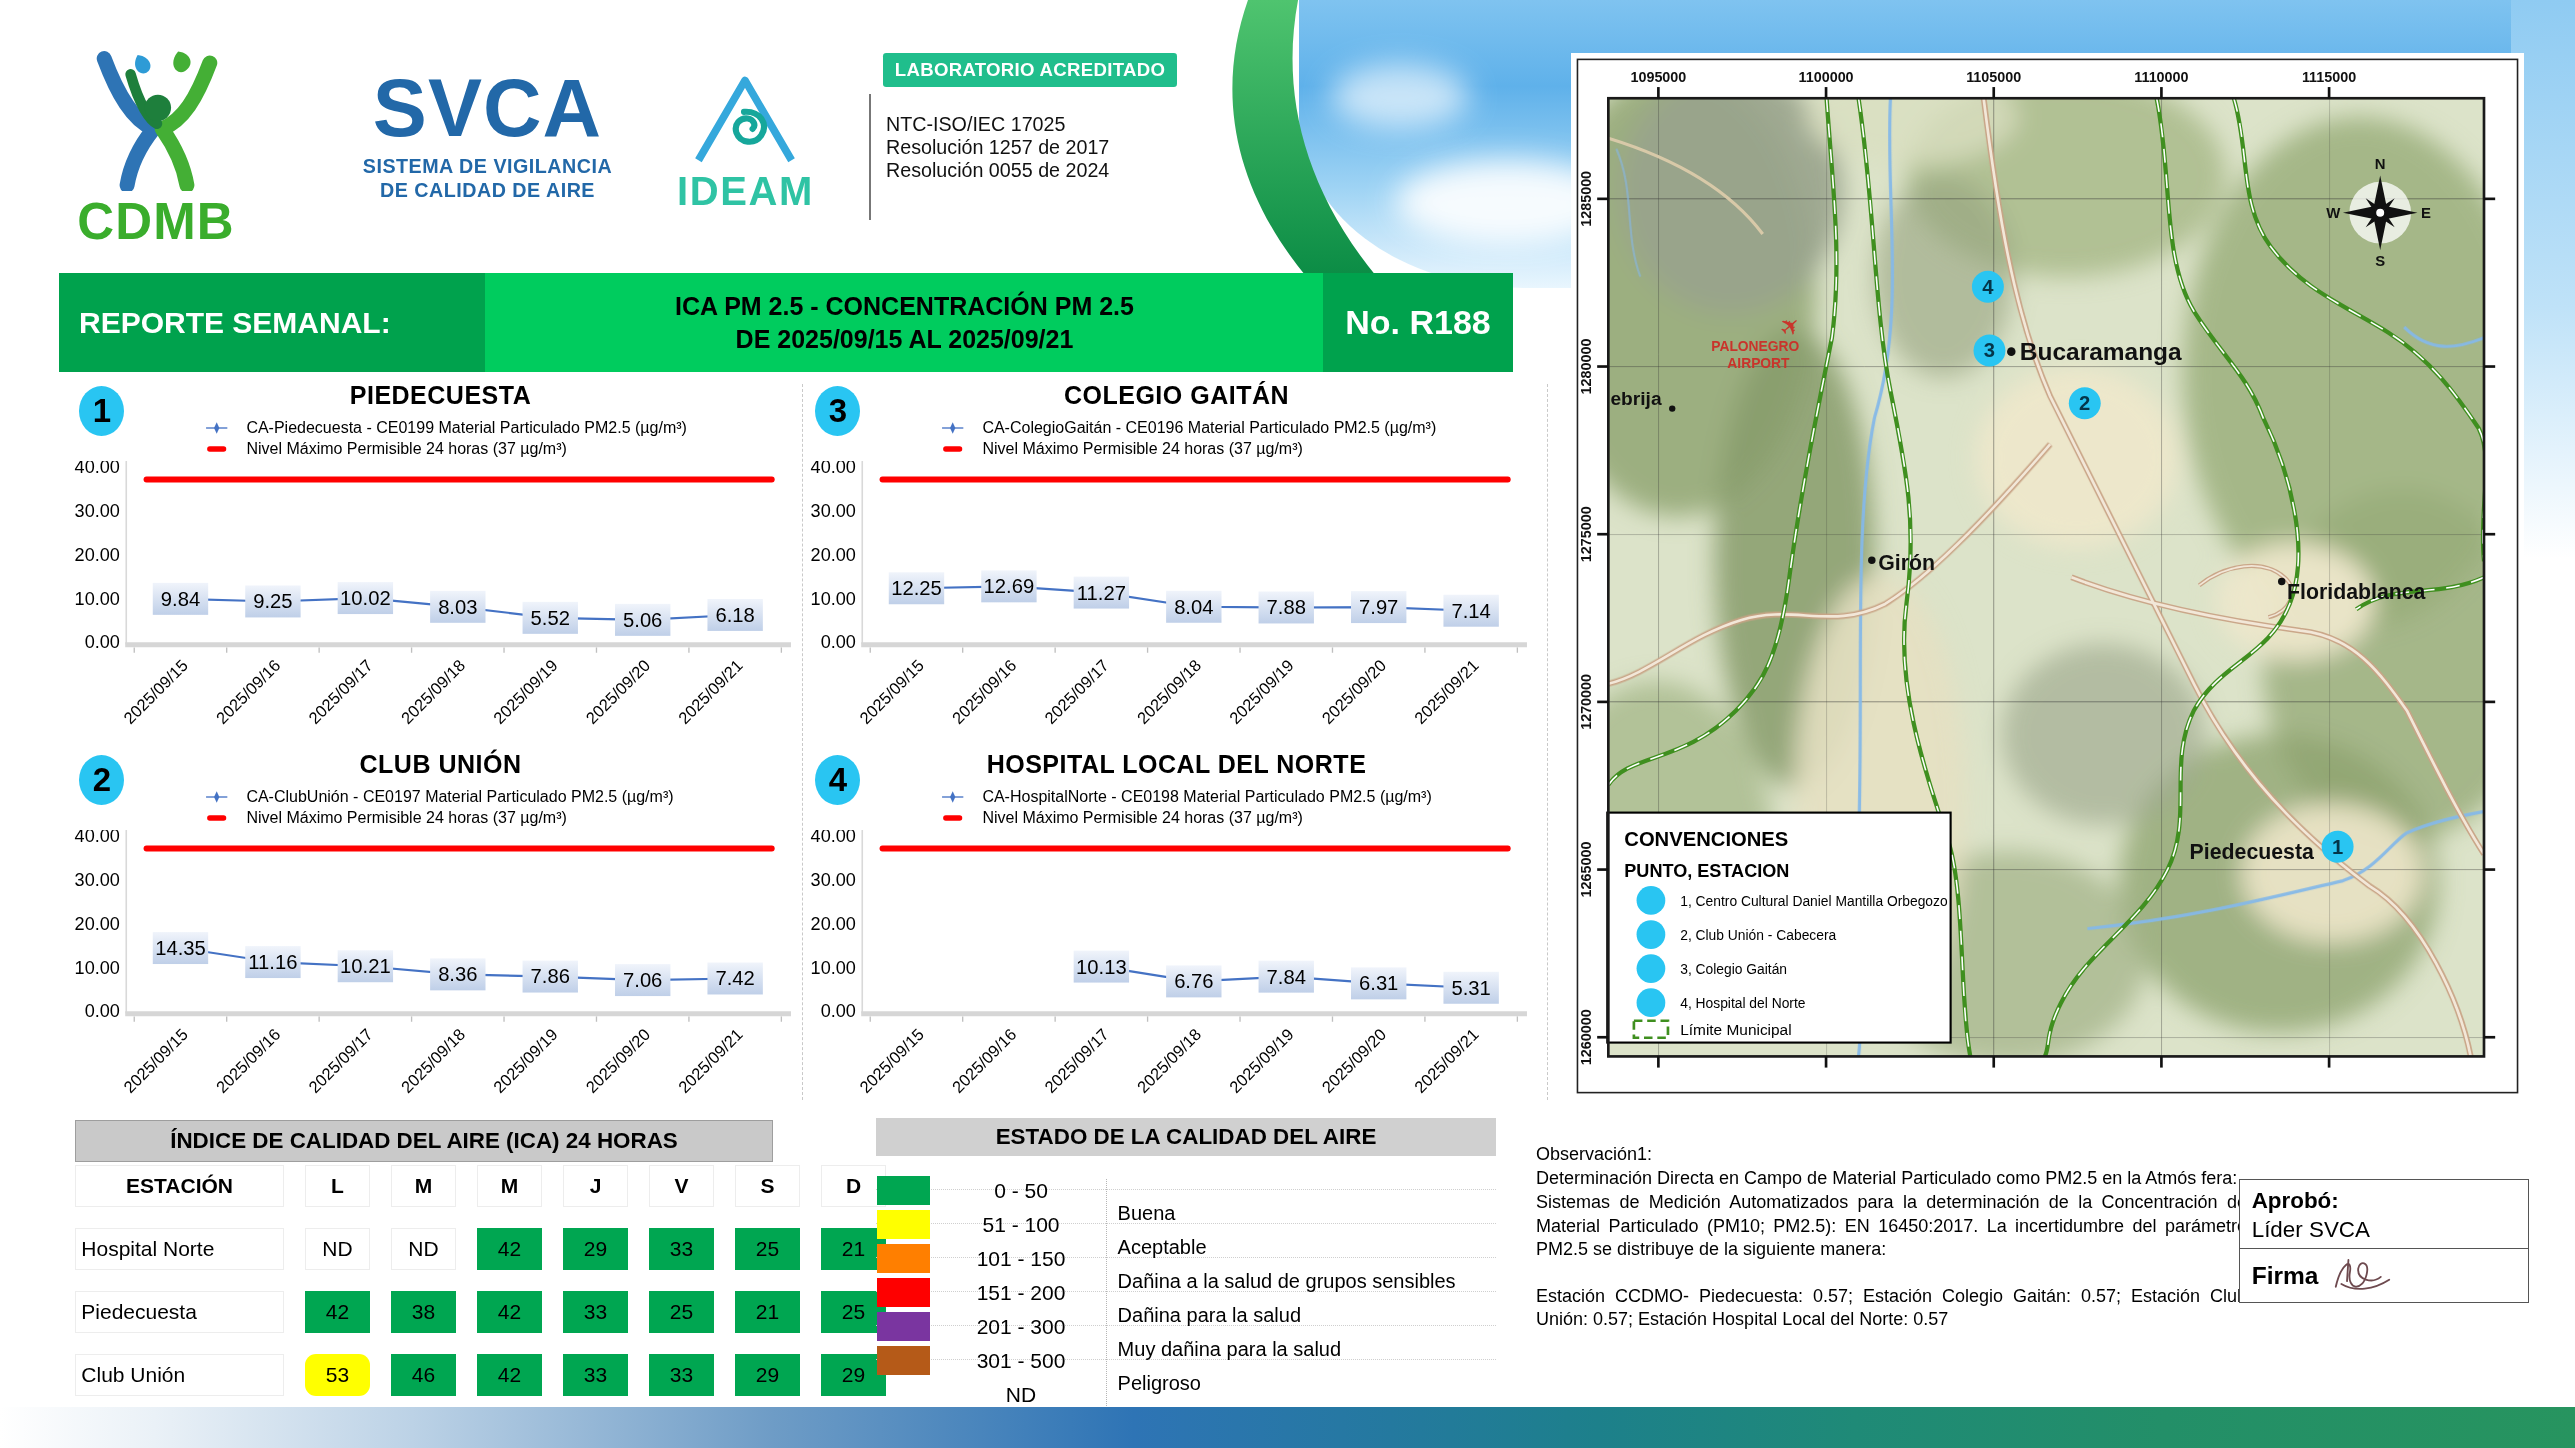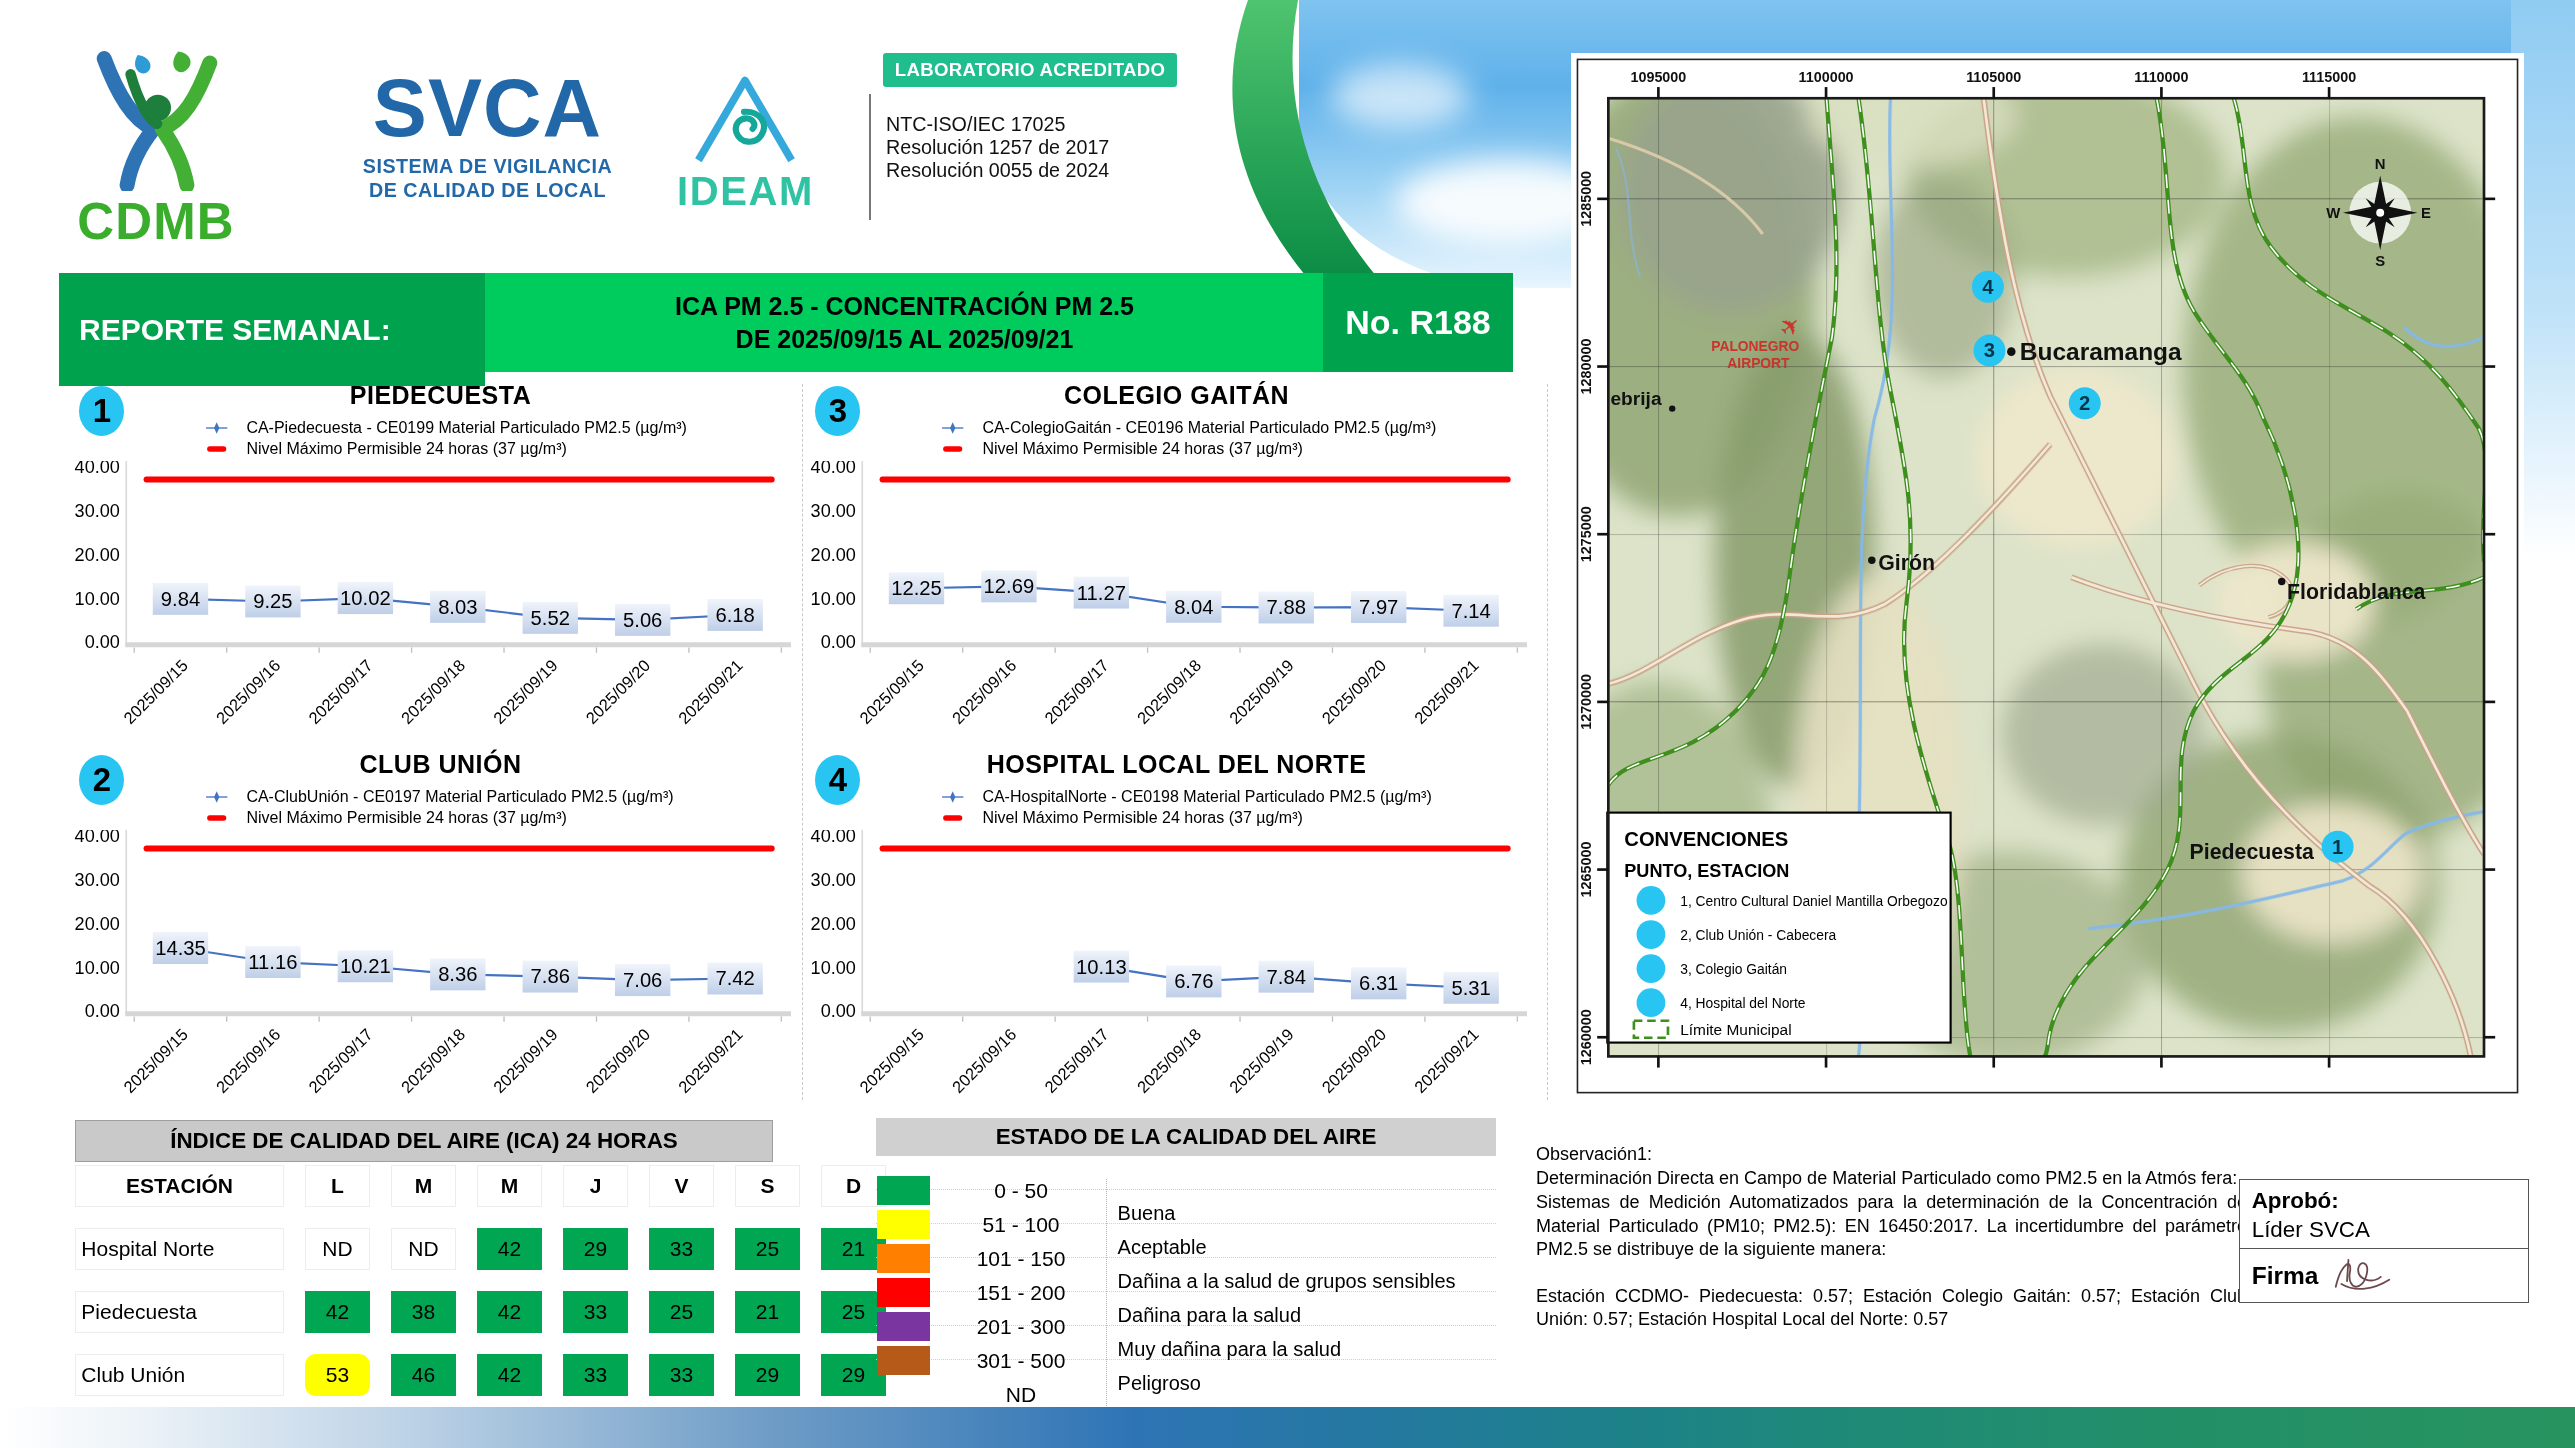--- a/index.html
+++ b/index.html
@@ -23,21 +23,21 @@
 
   
   .sky{position:absolute;left:1299px;top:0;width:1277px;height:288px;
        background:linear-gradient(180deg,#7FC3F0 0%,#5FB1EA 30%,#9ED3F4 65%,#E9F6FE 100%);
        border-bottom-left-radius:224px 170px;}
   .cloud{position:absolute;background:#fff;border-radius:50%;filter:blur(15px);opacity:.9;}
   .sky-right{position:absolute;left:2511px;top:0;width:65px;height:559px;
              background:linear-gradient(180deg,#8FCBF2 0%,#BFE2F8 55%,rgba(255,255,255,0) 100%);}
 
   
-  .bar-left{position:absolute;left:59px;top:273px;width:426px;height:113px;background:#00A24D;
+  .bar-left{position:absolute;left:59px;top:273px;width:426px;height:99px;background:#00A24D;
             color:#fff;font-size:30px;font-weight:700;display:flex;align-items:center;padding-left:20px;box-sizing:border-box;}
   .bar-mid{position:absolute;left:485px;top:273px;width:839px;height:99px;background:#00CC5E;
            color:#000;font-size:25px;font-weight:700;display:flex;flex-direction:column;
            justify-content:center;text-align:center;line-height:1.32;}
   .bar-right{position:absolute;left:1323px;top:273px;width:190px;height:99px;background:#00A24D;
              color:#fff;font-size:34px;font-weight:700;display:flex;align-items:center;justify-content:center;}
 
   
   .chart{position:absolute;width:735px;height:361px;}
   .chart-badge{position:absolute;left:6.4px;top:5.3px;width:45px;height:50px;background:#29C5F2;
@@ -134,21 +134,21 @@
     <circle cx="101" cy="78" r="15" fill="#1E7F3C"></circle>
     <path d="M78,18 c-8,14 2,24 10,20 c8,-4 6,-18 -10,-20 Z" fill="#2E9BD6"></path>
     <path d="M124,14 c16,2 18,16 8,22 c-10,6 -20,-8 -8,-22 Z" fill="#44AF35"></path>
   </svg>
   <div class="cdmb-text">CDMB</div>
 
   <div class="svca">
     <div class="svca-title">SVCA</div>
     <div class="svca-sub">
       <div>SISTEMA DE VIGILANCIA</div>
-      <div>DE CALIDAD DE LOCAL</div>
+      <div>DE CALIDAD DE AIRE</div>
     </div>
   </div>
 
   <svg class="abs" style="left:688px;top:68px;" width="114" height="99" viewBox="0 0 240 200">
     <path d="M22,190 L120,22 L218,190" stroke="#35A8DC" stroke-width="16" fill="none" stroke-linejoin="round"></path>
     <path d="M118,88 c34,-2 52,26 36,50 c-14,20 -44,16 -52,-6 c-6,-18 8,-32 24,-30 c12,2 18,14 10,22" stroke="#16A79B" stroke-width="13" fill="none" stroke-linecap="round"></path>
   </svg>
   <div class="ideam-text">IDEAM</div>
 
   <div class="hdr-divider"></div>

